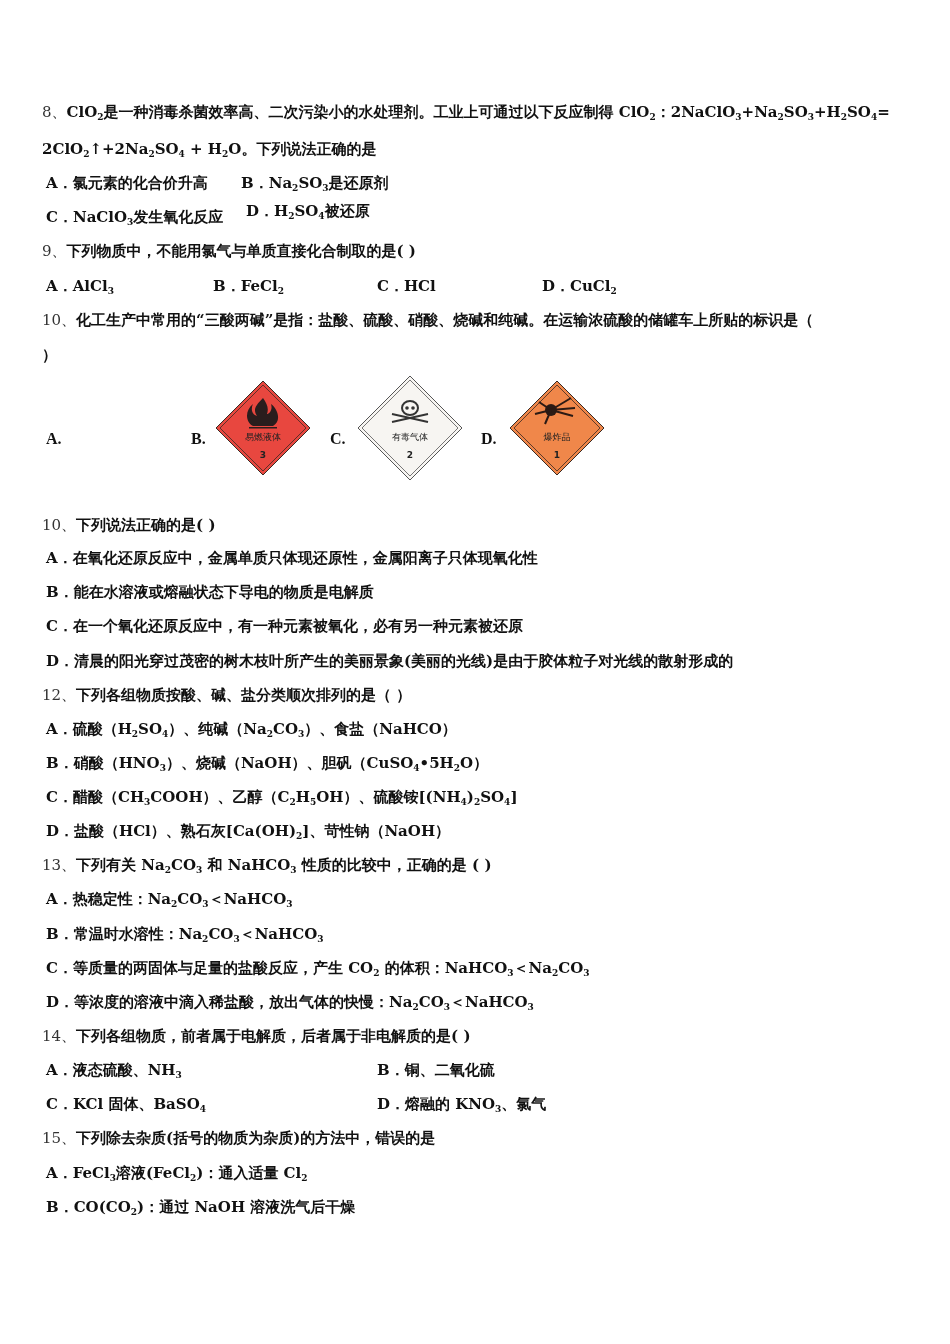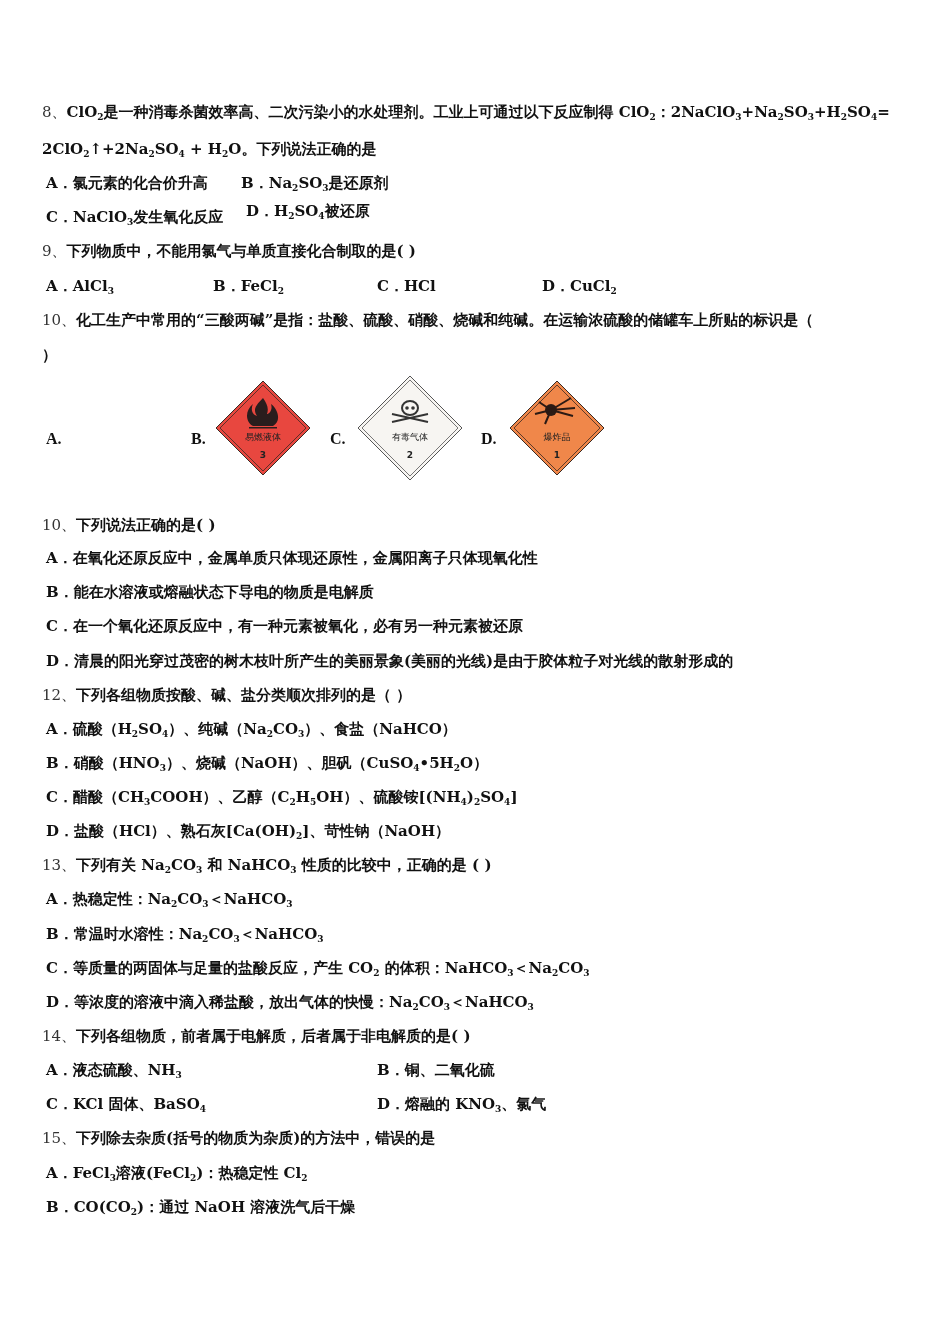--- a/index.html
+++ b/index.html
@@ -97,15 +97,15 @@
     <div class="line" style="top: 889px; left: 46px;"><span>A．热稳定性：Na</span><sub>2</sub><span>CO</span><sub>3</sub><span>＜NaHCO</span><sub>3</sub></div>
     <div class="line" style="top: 924px; left: 46px;"><span>B．常温时水溶性：Na</span><sub>2</sub><span>CO</span><sub>3</sub><span>＜NaHCO</span><sub>3</sub></div>
     <div class="line" style="top: 958px; left: 46px;"><span>C．等质量的两固体与足量的盐酸反应，产生 CO</span><sub>2</sub><span> 的体积：NaHCO</span><sub>3</sub><span>＜Na</span><sub>2</sub><span>CO</span><sub>3</sub></div>
     <div class="line" style="top: 992px; left: 46px;"><span>D．等浓度的溶液中滴入稀盐酸，放出气体的快慢：Na</span><sub>2</sub><span>CO</span><sub>3</sub><span>＜NaHCO</span><sub>3</sub></div>
     <div class="line" style="top: 1026px;"><span class="qnum">14、</span><span>下列各组物质，前者属于电解质，后者属于非电解质的是(        )</span></div>
     <div class="line" style="top: 1060px; left: 46px; text-align: center;"><span>A．液态硫酸、NH</span><sub>3</sub></div>
     <div class="line" style="top: 1060px; left: 377px;"><span>B．铜、二氧化硫</span></div>
     <div class="line" style="top: 1094px; left: 46px;"><span>C．KCl 固体、BaSO</span><sub>4</sub></div>
     <div class="line" style="top: 1094px; left: 377px;"><span>D．熔融的 KNO</span><sub>3</sub><span>、氯气</span></div>
     <div class="line" style="top: 1128px;"><span class="qnum">15、</span><span>下列除去杂质(括号的物质为杂质)的方法中，错误的是</span></div>
-    <div class="line" style="top: 1163px; left: 46px;"><span>A．FeCl</span><sub>3</sub><span>溶液(FeCl</span><sub>2</sub><span>)：热稳定性 Cl</span><sub>2</sub></div>
+    <div class="line" style="top: 1163px; left: 46px;"><span>A．FeCl</span><sub>3</sub><span>溶液(FeCl</span><sub>2</sub><span>)：通入适量 Cl</span><sub>2</sub></div>
     <div class="line" style="top: 1197px; left: 46px;"><span>B．CO(CO</span><sub>2</sub><span>)：通过 NaOH 溶液洗气后干燥</span></div>
   </div>
 
 </body></html>

